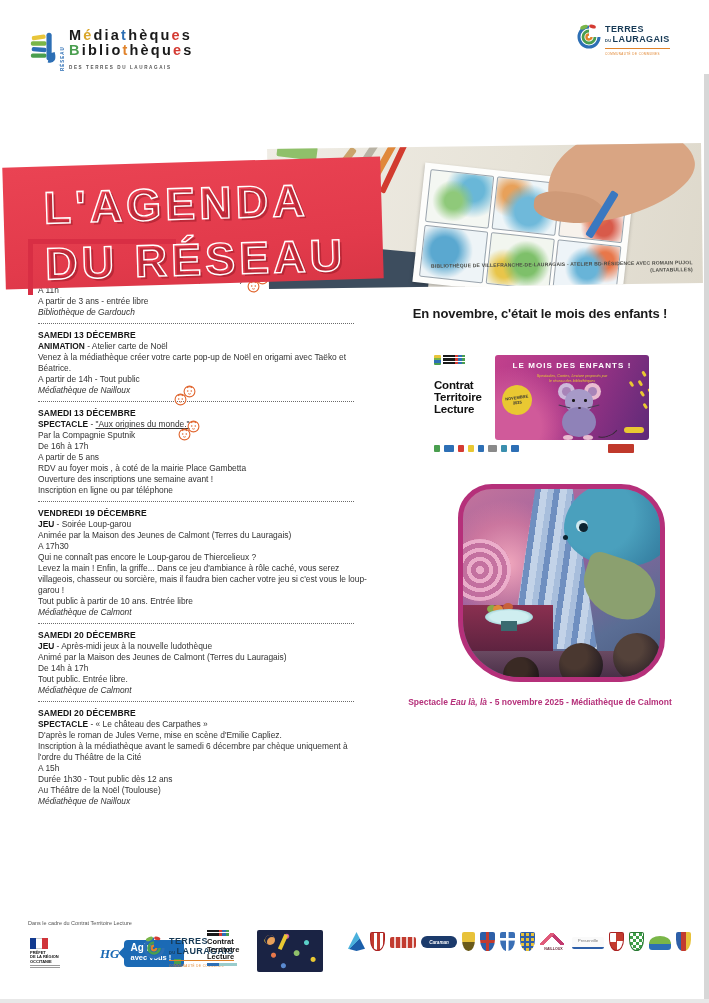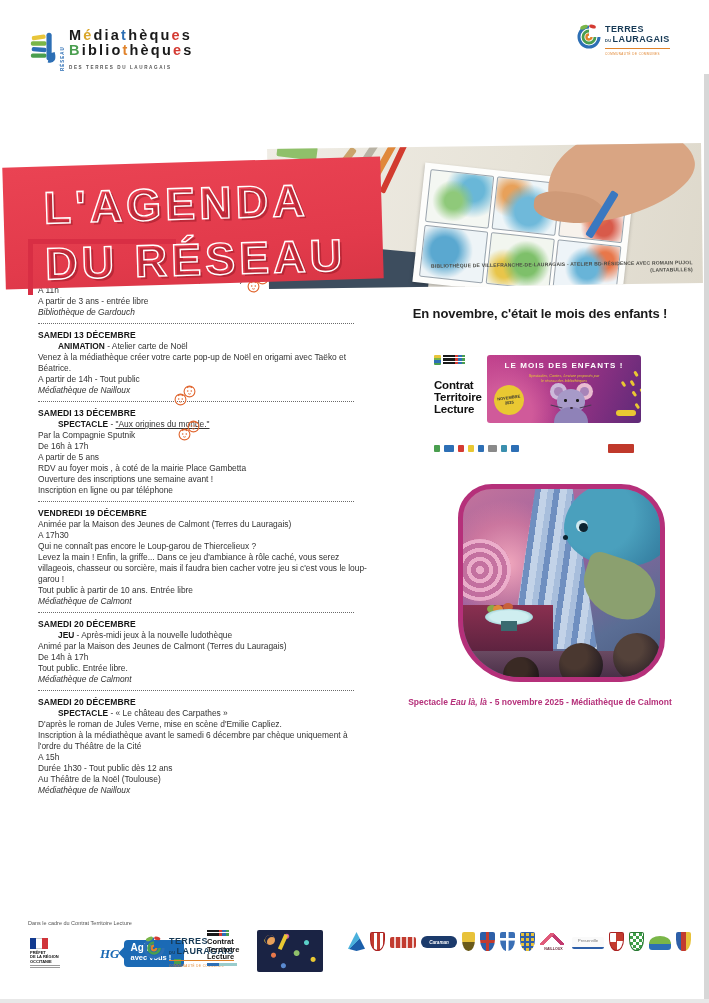--- a/index.html
+++ b/index.html
@@ -62,39 +62,39 @@
   .banner-title{position:absolute;left:40px;top:14px;font-size:45px;line-height:56px;font-weight:bold;letter-spacing:4px;
     color:rgba(234,67,83,.0);-webkit-text-stroke:1.4px #ffffff;
     text-shadow:2.5px 2.5px 0 rgba(150,22,36,.5);}
 
   
   .corner-bracket{position:absolute;left:28px;top:239px;width:148px;height:56px;border-top:5px solid #d82e44;border-left:5px solid #d82e44;z-index:3;}
   .events{position:absolute;left:38px;top:252px;width:334px;color:#333;}
   .event{position:relative;}
   .ev-date{font-size:8.5px;font-weight:bold;color:#151515;line-height:11px;letter-spacing:.1px;}
   .ev-line{font-size:8.4px;line-height:11px;color:#333;}
-  .ev-line b{color:#151515;margin-left:20px;}
+  .ev-line b{color:#151515;}
   .ev-line .u{text-decoration:underline;}
   .ev-venue{font-size:8.4px;line-height:11px;font-style:italic;color:#333;}
   .ev-sep{width:316px;border-top:1.6px dotted #6a6a6a;margin:5px 0 6px;}
   .kids-icon{position:absolute;}
   .pos-0{left:207px;top:19px;}
   .pos-1{left:134px;top:54px;}
   .pos-2{left:138px;top:11px;}
 
   
   .rc-heading{position:absolute;left:398px;top:306px;width:284px;text-align:center;font-size:13px;font-weight:bold;color:#1a1a1a;letter-spacing:-.1px;}
 
   .ctl-card{position:absolute;left:430px;top:353px;width:212px;height:104px;}
   .mini-brand{position:absolute;left:4px;top:2px;display:flex;gap:2px;align-items:flex-start;}
   .mini-bars{width:22px;}
   .mini-bars div{height:2.4px;margin-bottom:1px;background:linear-gradient(90deg,#1a1a1a 0 55%,#d43a32 55% 70%,#2d6fb5 70% 85%,#4a9e4f 85%);}
   .mini-books{width:7px;height:10px;background:linear-gradient(180deg,#e8c53a 0 25%,#7ab648 25% 50%,#2d6fb5 50% 75%,#4a9e4f 75%);border-radius:1px;}
   .ctl-words{position:absolute;left:4px;top:26px;font-size:11.5px;line-height:12px;font-weight:bold;color:#111;letter-spacing:-.2px;}
-  .poster{position:absolute;left:57px;top:2px;width:154px;height:68px;border-radius:3px;overflow:hidden;
+  .poster{position:absolute;left:65px;top:2px;width:154px;height:85px;border-radius:3px;overflow:hidden;
     background:radial-gradient(circle at 12% 85%,#d05a9a 0 18%,transparent 40%),linear-gradient(112deg,#c2418c 0%,#a33487 48%,#5e2a78 100%);}
   .poster-title{position:absolute;left:0;right:0;top:6px;text-align:center;color:#fff;font-size:8px;font-weight:bold;letter-spacing:1.1px;}
   .poster-sub{position:absolute;left:0;right:0;top:19px;text-align:center;color:#e9c832;font-size:3.8px;line-height:4.6px;font-style:italic;}
   .poster-badge{position:absolute;left:7px;top:30px;width:30px;height:30px;border-radius:50%;background:#e9c832;color:#333;
     display:flex;flex-direction:column;align-items:center;justify-content:center;font-size:4px;font-weight:bold;line-height:5px;transform:rotate(-8deg);}
   .mouse{position:absolute;left:56px;top:26px;width:62px;height:60px;}
   .ear{position:absolute;width:17px;height:17px;border-radius:50%;}
   .ear.l{left:7px;top:2px;background:#cdb9da;}
   .ear.r{left:33px;top:2px;background:#e9bcd0;}
   .ear.l:after,.ear.r:after{content:"";position:absolute;left:4px;top:4px;width:9px;height:9px;border-radius:50%;background:#a884b8;}
@@ -338,20 +338,21 @@
             <circle cx="19.3" cy="7" r=".8"></circle>
             <circle cx="6.7" cy="15" r=".8"></circle>
             <circle cx="10.3" cy="15" r=".8"></circle>
           </g>
           <path d="M16.2 9.6 q1.3 1.1 2.6 0 M7.2 17.6 q1.3 1.1 2.6 0" stroke="#e0662f" fill="none" stroke-width=".9"></path>
         </svg></span>
     </div>
     <div class="ev-sep" data-interactable="false"></div>
     <div class="event" data-interactable="false">
       <div class="ev-date" data-interactable="false">VENDREDI 19 DÉCEMBRE</div>
+      <div class="ev-line" data-interactable="false"><b>JEU</b> - <span>Soirée Loup-garou</span></div>
       <div class="ev-line" data-interactable="false">Animée par la Maison des Jeunes de Calmont (Terres du Lauragais)</div>
       <div class="ev-line" data-interactable="false">A 17h30</div>
       <div class="ev-line" data-interactable="false">Qui ne connaît pas encore le Loup-garou de Thiercelieux ?</div>
       <div class="ev-line" data-interactable="false">Levez la main ! Enfin, la griffe... Dans ce jeu d'ambiance à rôle caché, vous serez villageois, chasseur ou sorcière, mais il faudra bien cacher votre jeu si c'est vous le loup-garou !</div>
       <div class="ev-line" data-interactable="false">Tout public à partir de 10 ans. Entrée libre</div>
       <div class="ev-venue" data-interactable="false">Médiathèque de Calmont</div>
     </div>
     <div class="ev-sep" data-interactable="false"></div>
     <div class="event" data-interactable="false">
       <div class="ev-date" data-interactable="false">SAMEDI 20 DÉCEMBRE</div>

